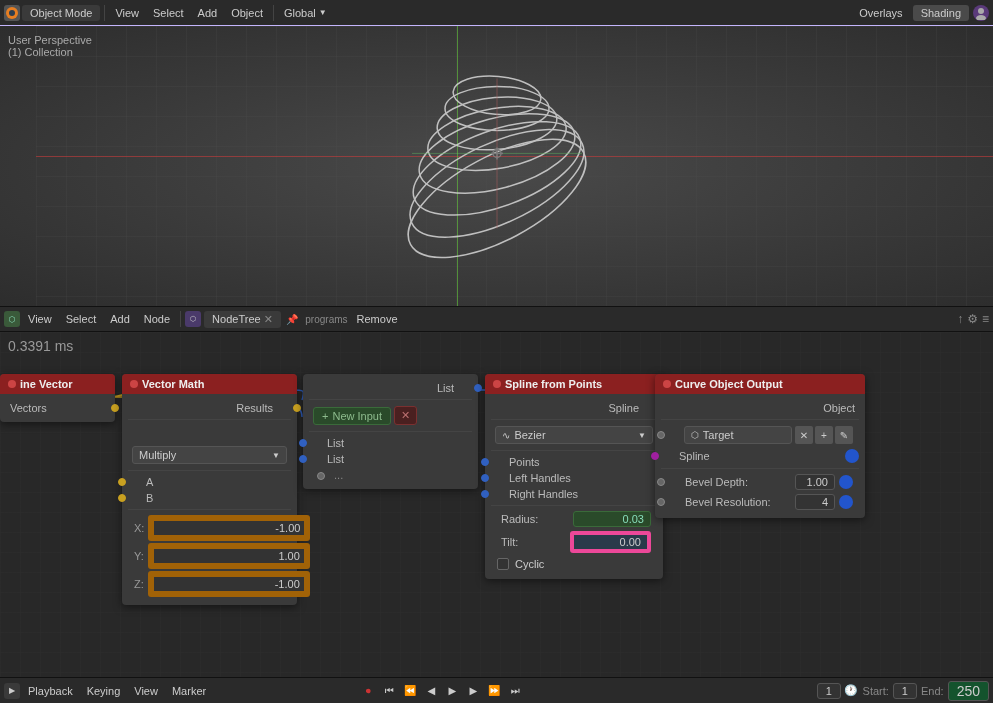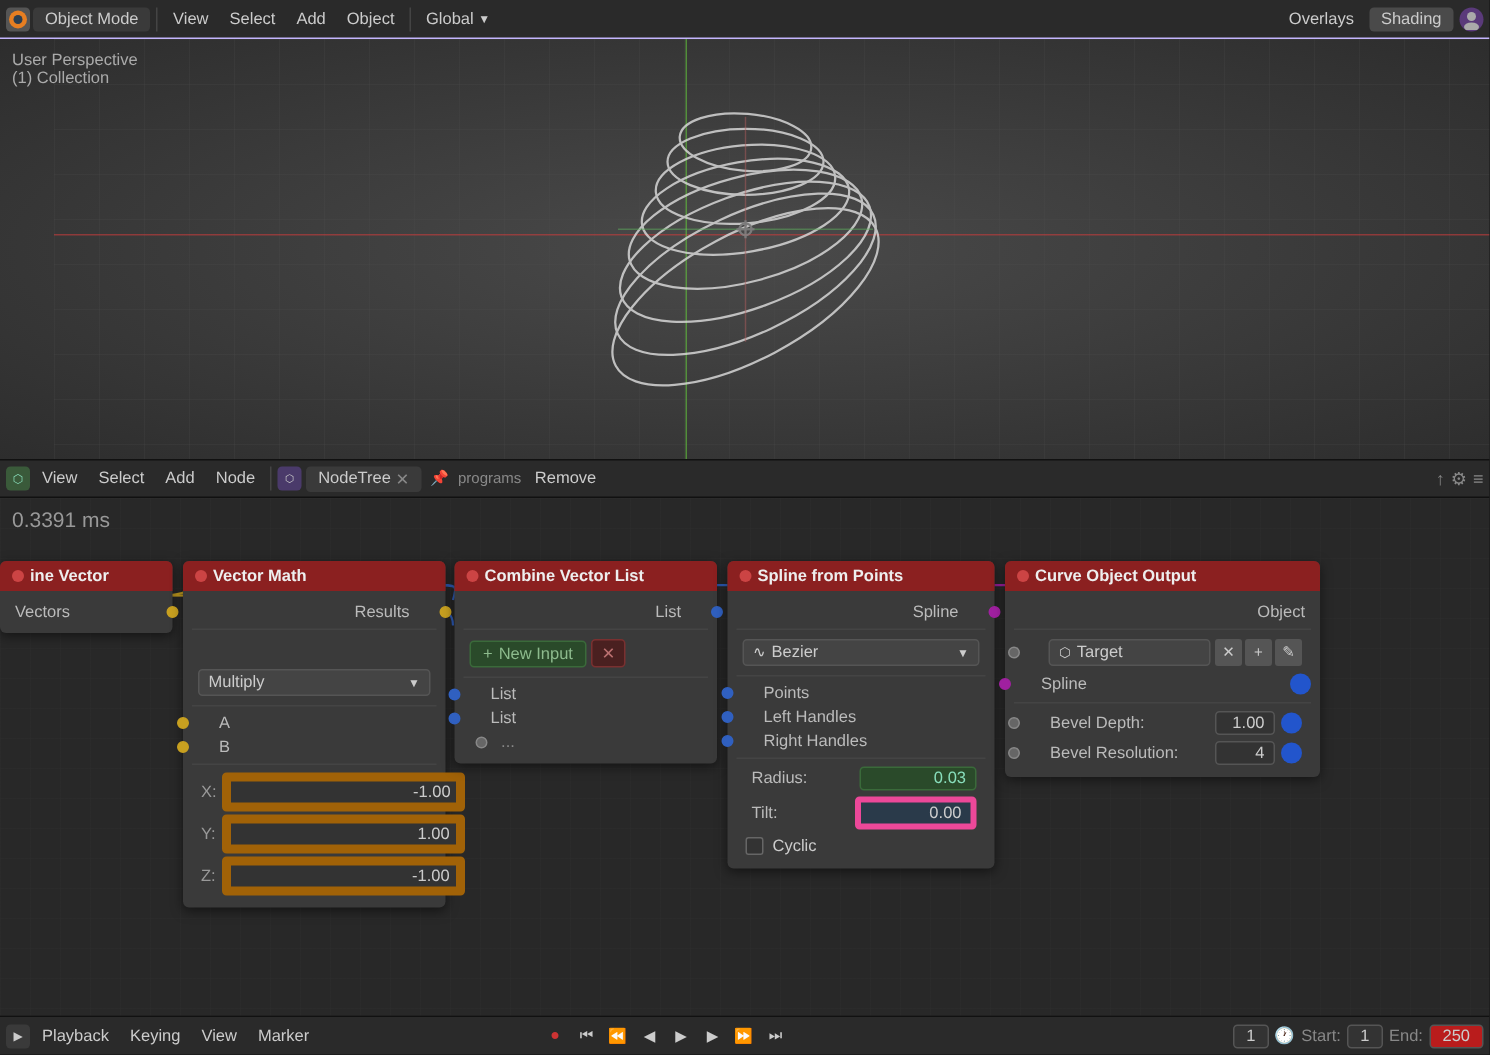--- a/index.html
+++ b/index.html
@@ -266,24 +266,20 @@
           </div>
           <div class="xyz-row">
             <span class="xyz-label">Z:</span>
             <input class="xyz-input" type="text" value="-1.00" style="">
           </div>
         </div>
       </div>
     </div>
 
     <div class="node" style="left:303px; top:22px; width:175px;">
-      <div class="node-header red-bg">
-        <div class="node-header-dot"></div>
-        <span>Combine Vector List</span>
-      </div>
       <div class="node-body">
 
         <div class="node-socket-row">
           <span class="row-label" style="text-align:right; margin-left:auto;">List</span>
           <div class="right-socket-area">
             <div class="socket blue socket-right"></div>
           </div>
         </div>
         <div class="divider-line"></div>
 
@@ -375,21 +371,21 @@
           <div style="background: #2a3a4a; border: 4px solid #ec4899; border-radius: 3px; padding: 1px 6px; color: #ccc; font-size: 11px; flex: 1; text-align: right;">0.00</div>
         </div>
 
         <div class="cyclic-row">
           <div class="checkbox"></div>
           <span>Cyclic</span>
         </div>
       </div>
     </div>
 
-    <div class="node" style="left:670px; top:22px; width:210px;">
+    <div class="node" style="left:655px; top:22px; width:210px;">
       <div class="node-header red-bg">
         <div class="node-header-dot"></div>
         <span>Curve Object Output</span>
       </div>
       <div class="node-body">
 
         <div class="node-socket-row">
           <span class="row-label" style="text-align:right; margin-left:auto;">Object</span>
         </div>
         <div class="divider-line"></div>
@@ -456,15 +452,15 @@
     <div class="transport-btn">▶</div>
     <div class="transport-btn">⏩</div>
     <div class="transport-btn">⏭</div>
   </div>
   <div style="margin-left: auto; display: flex; align-items: center; gap: 4px;">
     <div style="background:#333; border:1px solid #555; border-radius:3px; padding:1px 8px; color:#ccc; font-size:11px;">1</div>
     <span style="font-size:11px; color:#888;">🕐</span>
     <span style="color:#888;">Start:</span>
     <div style="background:#333; border:1px solid #555; border-radius:3px; padding:1px 8px; color:#ccc; font-size:11px;">1</div>
     <span style="color:#888;">End:</span>
-    <div style="background:#b91c1c; border:1px solid #555; border-radius:3px; padding:1px 8px; color:#ccc; font-size:11px;">250</div>
+    <div style="background:#14532d; border:1px solid #555; border-radius:3px; padding:1px 8px; color:#ccc; font-size:14px;">250</div>
   </div>
 </div>
 
 </body></html>

